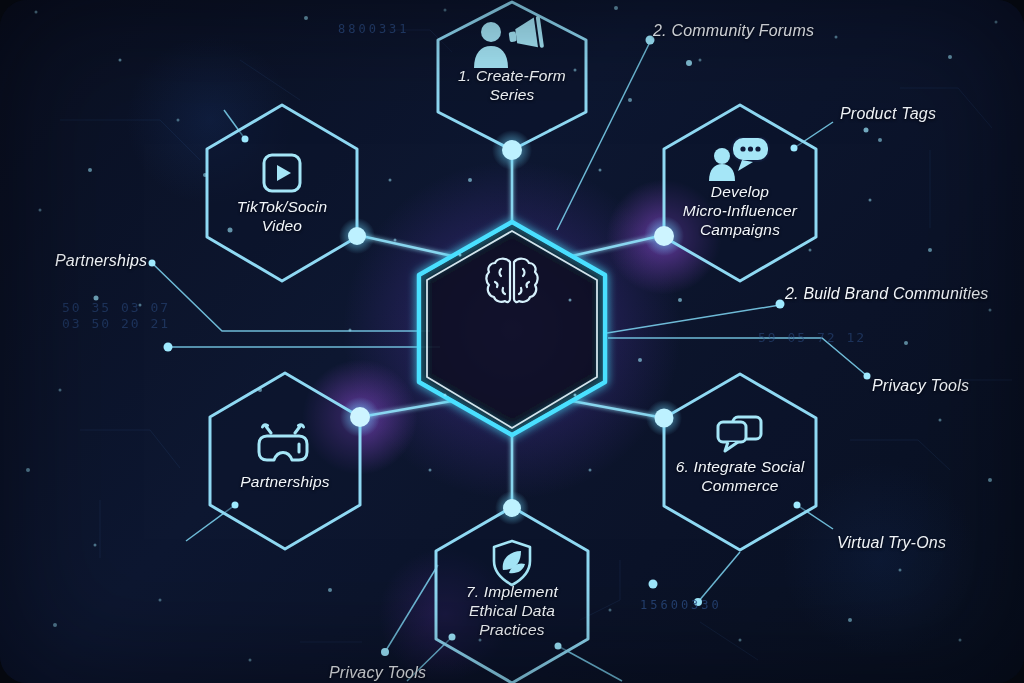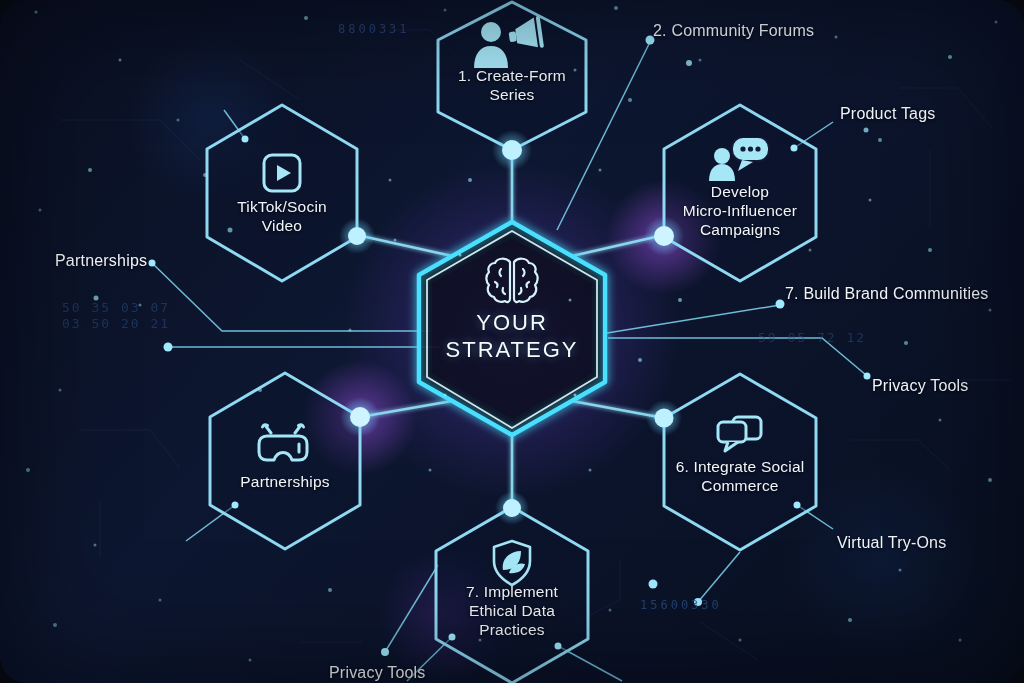--- a/index.html
+++ b/index.html
@@ -13,21 +13,21 @@
       radial-gradient(circle 150px at 512px 330px, rgba(90,200,255,.22), rgba(90,200,255,0) 70%),
       radial-gradient(circle 95px at 445px 615px, rgba(139,63,232,.20), rgba(139,63,232,0) 70%),
       radial-gradient(circle 120px at 210px 120px, rgba(40,90,180,.14), rgba(40,90,180,0) 70%),
       radial-gradient(circle 140px at 880px 560px, rgba(35,80,160,.12), rgba(35,80,160,0) 70%),
       linear-gradient(132deg,#0a1022 0%,#0d1731 40%,#0b1329 70%,#081020 100%);
     border-radius: 27px;
   }
   #stage::after{content:"";position:absolute;inset:0;pointer-events:none;
     box-shadow:inset 0 0 120px rgba(0,0,8,.55);}
   svg.layer{position:absolute;left:0;top:0;}
-  .lbl{position:absolute;white-space:pre-line;text-shadow:0 1px 3px rgba(0,0,10,.85);}
+  .lbl{position:absolute;white-space:pre-line;text-shadow:0 1px 3px rgba(0,0,10,.85);font-style:italic;}
   .outer-lbl{font-size:16px;line-height:21px;letter-spacing:.2px;}
   .hex-lbl{font-size:15.5px;line-height:19px;text-align:center;width:180px;letter-spacing:.2px;}
   .center-lbl{font-size:22px;line-height:27px;letter-spacing:2px;text-align:center;width:200px;
     color:#f6fbff;text-shadow:0 0 10px rgba(140,220,255,.45),0 1px 3px rgba(0,0,10,.8);}
   .icon{position:absolute;}
   .digits{position:absolute;font-family:"DejaVu Sans Mono",monospace;color:#2b4c82;}
   .digits.big{font-size:12px;letter-spacing:3px;opacity:.8;}
   .digits.small{font-size:13px;letter-spacing:2px;opacity:.55;}
 </style>
 </head>
@@ -299,24 +299,22 @@
 Micro-Influencer
 Campaigns</div>
   <div class="lbl hex-lbl" style="left:192px;top:197px;">TikTok/Socin
 Video</div>
   <div class="lbl hex-lbl" style="left:195px;top:472px;">Partnerships</div>
   <div class="lbl hex-lbl" style="left:650px;top:457px;">6. Integrate Social
 Commerce</div>
   <div class="lbl hex-lbl" style="left:422px;top:582px;">7. Implement
 Ethical Data
 Practices</div>
-  <div class="lbl center-lbl" style="left:412px;top:309px;">YOUR
-STRATEGY</div>
 
   <div class="lbl outer-lbl" style="left:653px;top:20px;">2. Community Forums</div>
   <div class="lbl outer-lbl" style="left:840px;top:103px;">Product Tags</div>
   <div class="lbl outer-lbl" style="left:55px;top:250px;">Partnerships</div>
-  <div class="lbl outer-lbl" style="left:785px;top:283px;">7. Build Brand Communities</div>
+  <div class="lbl outer-lbl" style="left:785px;top:283px;">2. Build Brand Communities</div>
   <div class="lbl outer-lbl" style="left:872px;top:375px;">Privacy Tools</div>
   <div class="lbl outer-lbl" style="left:837px;top:532px;">Virtual Try-Ons</div>
   <div class="lbl outer-lbl" style="left:329px;top:662px;">Privacy Tools</div>
 
 </div>
 
 </body></html>

